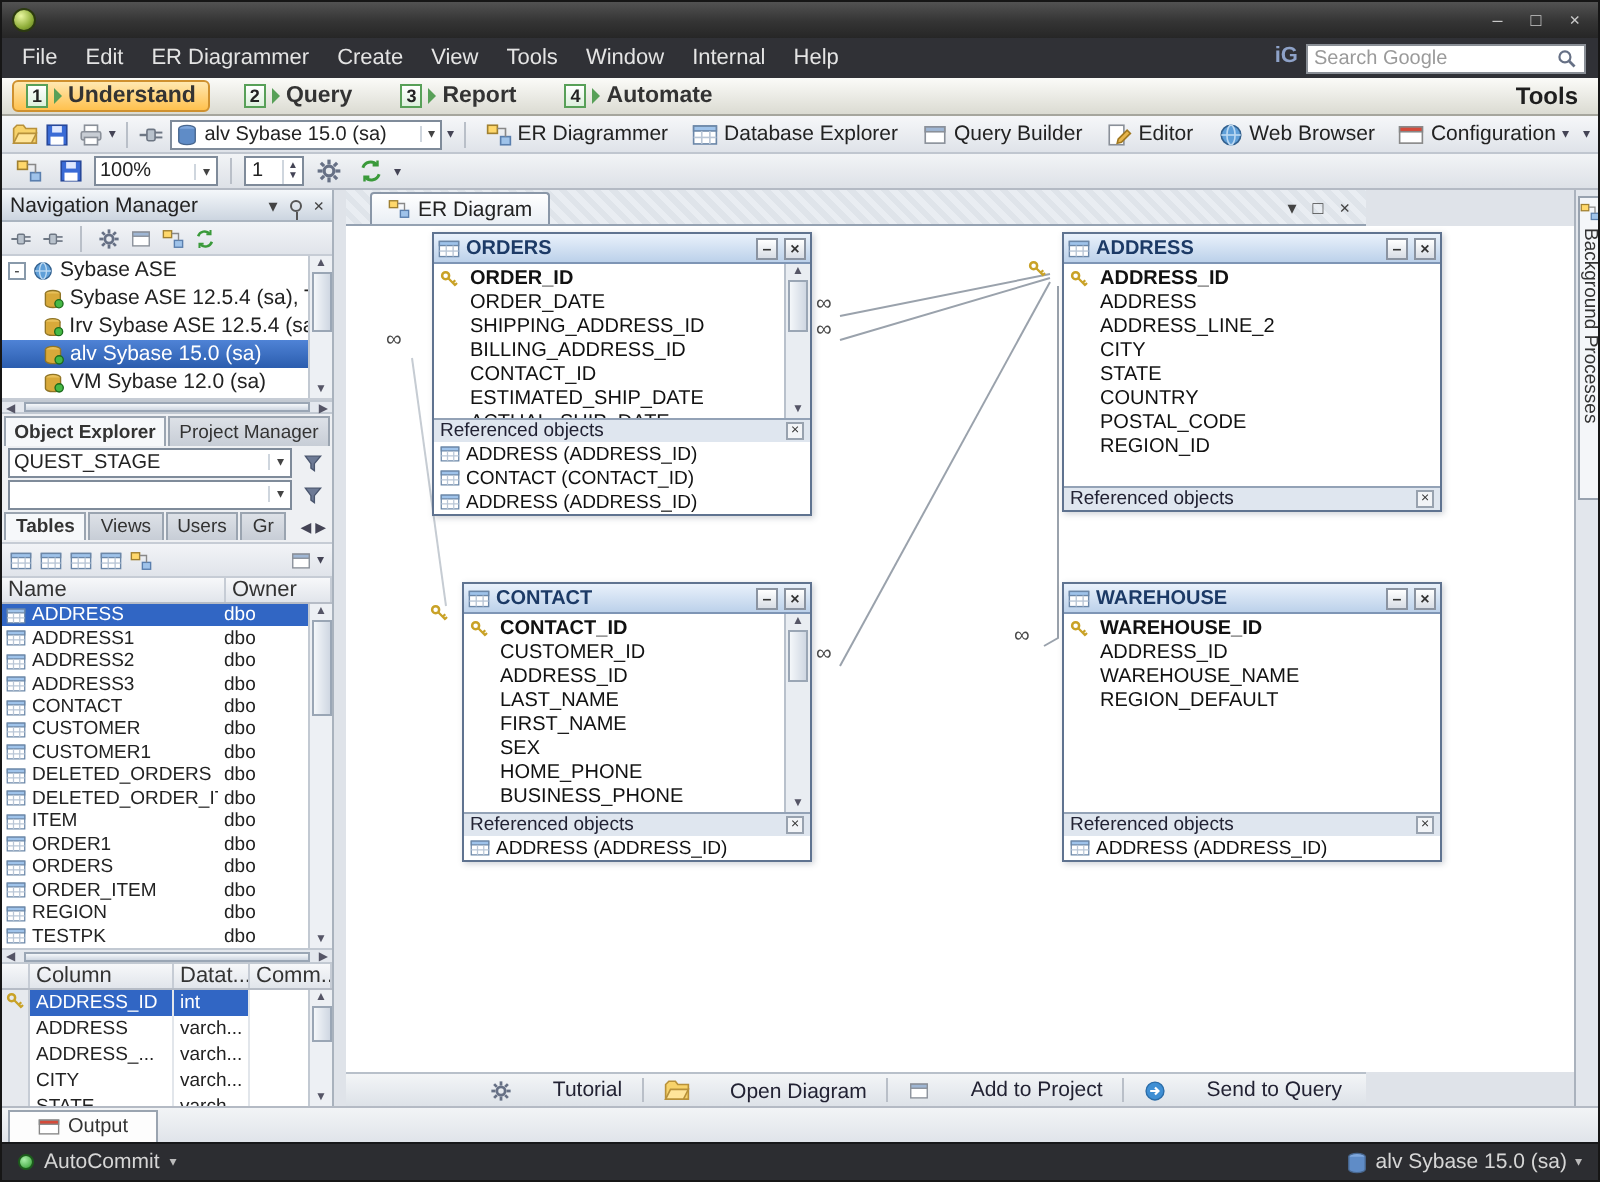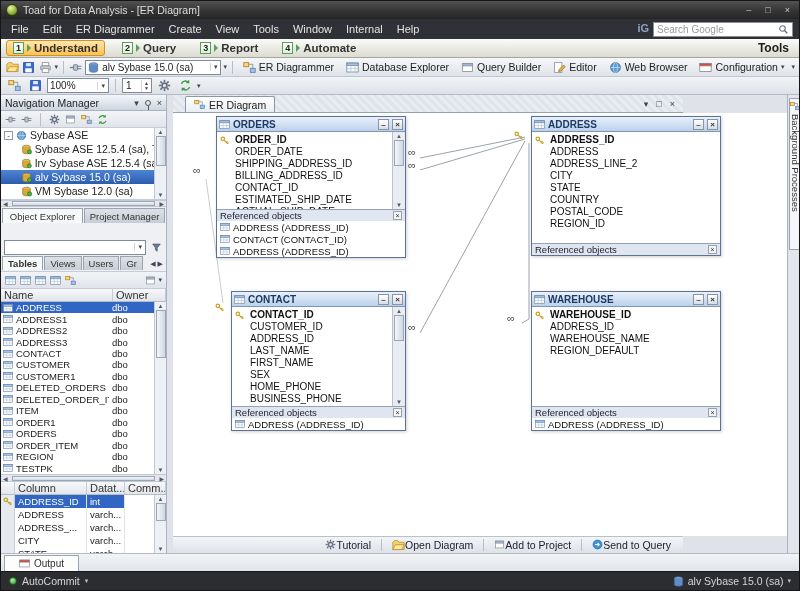--- a/index.html
+++ b/index.html
@@ -50,21 +50,21 @@
 .trow.child{padding-left:20px}
 .trow.selected{background:linear-gradient(#4f83d6,#2b5dae);color:#fff}
 .expander{width:9px;height:9px;border:1px solid #8899aa;background:#fff;font-size:8px;line-height:7px;text-align:center;color:#333}
 .vscroll{position:absolute;right:0;top:0;bottom:0;width:12px;background:#edf0f4;border-left:1px solid #c2c9d2;display:flex;flex-direction:column;align-items:center;font-size:6px;color:#556;padding:1px 0}
 .vscroll .sp{flex:1}
 .sb-thumb{width:10px;height:24px;background:linear-gradient(90deg,#f4f7fa,#cfd7e2);border:1px solid #9aa6b5;margin:1px 0}
 .hscroll{display:flex;align-items:center;background:#e4e8ee;border-top:1px solid #c2c9d2;border-bottom:1px solid #c2c9d2;font-size:6px;color:#556;padding:0 2px}
 .hthumb{height:5px;flex:0 0 60px;background:linear-gradient(#f4f7fa,#cfd7e2);border:1px solid #9aa6b5;margin:0 4px}
 .xtabs{position:absolute;left:0;right:0;display:flex;padding:1px 1px 0 1px;gap:1px}
 .xtab{flex:1;height:15px;border:1px solid #9aa4b0;border-bottom:none;background:linear-gradient(#dde1e7,#c7cdd6);display:flex;align-items:center;justify-content:center;font-size:9.5px;color:#333;white-space:nowrap;overflow:hidden}
-.xtab.active{background:#f6f8fa;font-weight:normal}
+.xtab.active{background:#f6f8fa;font-weight:bold}
 .srow{position:absolute;left:0;right:0;display:flex;align-items:center;gap:3px;padding:0 3px}
 .funnel{width:14px;text-align:center}
 .otabs{gap:1px}
 .otab{height:14px;border:1px solid #9aa4b0;border-bottom:none;background:linear-gradient(#dde1e7,#c7cdd6);display:flex;align-items:center;justify-content:center;font-size:9.5px;color:#333;padding:0 5px;white-space:nowrap;overflow:hidden}
 .otab.active{background:#f6f8fa;font-weight:bold}
 .oarr{margin-left:auto;display:flex;gap:2px;font-size:7px;color:#445;align-items:center;padding-right:2px}
 .icon-tb{position:absolute;left:0;right:0;height:18px;display:flex;align-items:center;gap:4px;padding:0 4px;background:linear-gradient(#f2f4f7,#e0e4ea);border-top:1px solid #c6ccd5;border-bottom:1px solid #c6ccd5}
 .grid{position:absolute;left:0;right:0;background:#fff;overflow:hidden}
 .ghead{height:13px;display:flex;background:linear-gradient(#f7f8fa,#e1e5eb);border-bottom:1px solid #b6bcc6;font-size:11px;color:#333}
 .ghead span{border-right:1px solid #c6ccd5;padding:0 3px;line-height:12px;overflow:hidden;white-space:nowrap}
@@ -78,21 +78,21 @@
 .cc1{width:72px;padding:0 3px;overflow:hidden;border-right:1px solid #e2e6eb;height:13px;line-height:13px}
 .cc2{width:38px;padding:0 3px;overflow:hidden;border-right:1px solid #e2e6eb;height:13px;line-height:13px}
 .splitter{position:absolute;left:166px;top:94px;width:6px;height:458px;background:#dfe3e9}
 
 .docarea{position:absolute;left:172px;top:94px;width:510px;height:458px;background:#4c1d95}
 .doctabs{position:absolute;left:0;top:0;right:0;height:18px;background:repeating-linear-gradient(45deg,#e9edf2 0 3px,#dfe4ea 3px 6px);border-bottom:1px solid #95a2b2;display:flex;align-items:flex-end;padding-left:12px}
 .doctab{height:16px;background:linear-gradient(#ffffff,#e9eef4);border:1px solid #8a97a8;border-bottom:none;border-radius:2px 2px 0 0;display:flex;align-items:center;gap:4px;padding:0 8px;font-size:10.5px;color:#222}
 .doctab-ctl{margin-left:auto;display:flex;gap:8px;align-items:center;padding-right:8px;color:#444;font-size:9px;height:100%}
 .canvas{position:absolute;left:0;top:18px;width:614px;height:423px;background:#fff;overflow:hidden}
 .actionbar{position:absolute;left:0;top:441px;right:0;height:17px;background:linear-gradient(#f3f5f7,#dde2e8);border-top:1px solid #b8c0ca;display:flex;align-items:center;justify-content:flex-end;gap:6px;padding-right:8px;font-size:10.5px;color:#223}
-.act{display:flex;align-items:flex-start;gap:0;padding:0 4px}
+.act{display:flex;align-items:flex-end;gap:20px;padding:0 4px}
 .act-sep{width:1px;height:12px;background:#b9bfc8}
 
 .entity{position:absolute;border:1px solid #5f7390;background:#fff;display:flex;flex-direction:column;box-shadow:1px 1px 3px rgba(60,70,90,.25);font-size:10px}
 .ent-title{height:15px;background:linear-gradient(#e9f1fb,#bcd1ea);border-bottom:1px solid #7e95b5;display:flex;align-items:center;gap:3px;padding:0 2px;font-weight:bold;color:#1c3a66;font-size:10px;flex:none}
 .ent-btn{width:11px;height:11px;border:1px solid #8a93a1;background:linear-gradient(#fff,#d8dde5);font-size:8px;line-height:9px;text-align:center;color:#333}
 .ent-btn.first{margin-left:auto}
 .ent-body{flex:1;overflow:hidden;position:relative;padding-top:2px}
 .fld{height:12px;line-height:12px;padding-left:18px;position:relative;color:#111;white-space:nowrap}
 .fld.pk{font-weight:bold}
 .fld .ikey{position:absolute;left:3px;top:1px}
@@ -210,21 +210,20 @@
         <path d="M2.5 4v8c0 1.3 2.5 2.3 5.5 2.3s5.5-1 5.5-2.3V4" fill="#d8a93a" stroke="#8f7426"></path>
         <circle cx="12.5" cy="11.5" r="3" fill="#46b946" stroke="#1c6c1c"></circle>
       </g>
 </defs>
 </svg>
 
 <div id="window">
 
   <div class="titlebar">
     <span class="toad"></span>
-    <span>Toad for Data Analysis - [ER Diagram]</span>
     <div class="win-ctl">
       <span>–</span>
       <span>□</span>
       <span>×</span>
     </div>
   </div>
 
   <div class="menubar">
     <span style="display:flex">
 
@@ -470,20 +469,29 @@
     <div class="xtabs" style="top:112px;height:16px">
       <span style="display:flex;flex:1;gap:1px">
 
       <span class="xtab active">
             <span>Object Explorer</span>
           </span>
           <span class="xtab">
             <span>Project Manager</span>
           </span>
         </span>
+    </div>
+    <div class="srow" style="top:128px;height:16px">
+      <div class="combo" style="flex:1">
+        <span>QUEST_STAGE</span>
+        <span class="car">▾</span>
+      </div>
+      <span class="funnel"><svg class="ic ic11" viewBox="0 0 16 16">
+            <use href="#i-funnel"></use>
+          </svg></span>
     </div>
     <div class="srow" style="top:144px;height:16px">
       <div class="combo" style="flex:1">
         <span class="car">▾</span>
       </div>
       <span class="funnel"><svg class="ic ic11" viewBox="0 0 16 16">
             <use href="#i-funnel"></use>
           </svg></span>
     </div>
     <div class="xtabs otabs" style="top:160px;height:16px">

